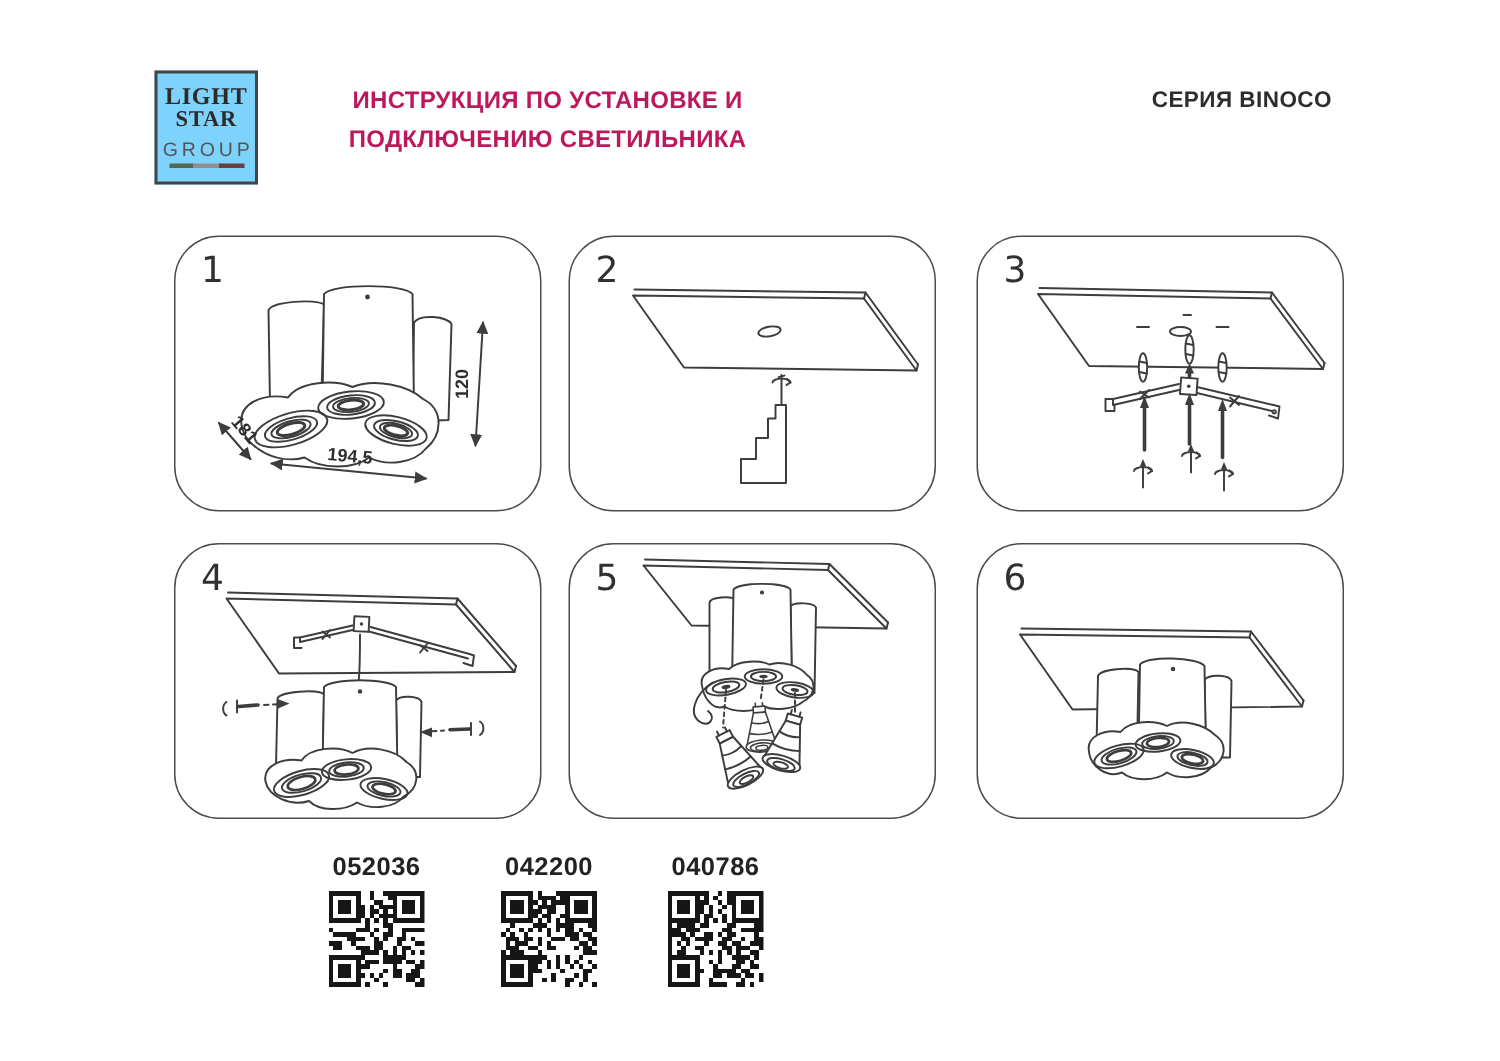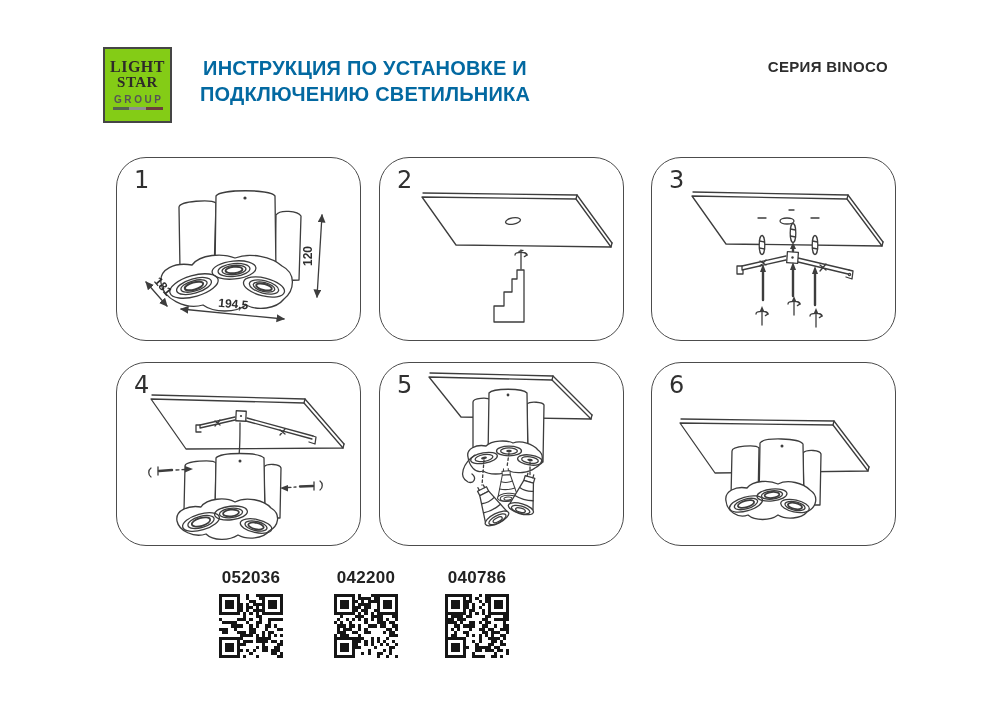--- a/index.html
+++ b/index.html
@@ -1,32 +1,32 @@
 <!DOCTYPE html>
 <html><head>
 <meta charset="utf-8">
 <style>
   html,body{margin:0;padding:0;background:#ffffff;}
   .sheet{position:relative;width:1000px;height:707px;background:#ffffff;overflow:hidden;
          font-family:"Liberation Sans",sans-serif;color:#2c2c2c;}
 
   
   .logo{position:absolute;left:103px;top:47px;width:69px;height:76px;border:2px solid #454545;
-        box-sizing:border-box;background:#84cc16;display:flex;flex-direction:column;
+        box-sizing:border-box;background:#7dd3fc;display:flex;flex-direction:column;
         align-items:center;justify-content:center;}
   .logo-l1{font-family:"Liberation Serif",serif;font-weight:bold;font-size:16px;line-height:14px;color:#2e2a29;letter-spacing:.5px;}
   .logo-l2{font-family:"Liberation Serif",serif;font-weight:bold;font-size:15px;line-height:17px;color:#2e2a29;letter-spacing:.5px;}
-  .logo-l3{font-size:10px;letter-spacing:2.6px;margin:3px 0 0 2.6px;color:#555;font-weight:bold;}
+  .logo-l3{font-size:13px;letter-spacing:2.6px;margin:3px 0 0 2.6px;color:#555;font-weight:normal;}
   .stripe{display:flex;width:50px;height:3px;margin-top:2px;}
   .stripe i{flex:1;}
   .stripe .sg{background:#55654f;} .stripe .sw{background:#8f8f8f;} .stripe .sr{background:#6b3f3c;}
 
   
   .title{position:absolute;left:198px;top:55px;width:334px;text-align:center;
-         font-size:20px;font-weight:bold;line-height:26px;color:#0369a1;letter-spacing:.2px;}
+         font-size:16px;font-weight:bold;line-height:26px;color:#be185d;letter-spacing:.2px;}
   .hdr-right{position:absolute;left:648px;top:58px;width:240px;text-align:right;color:#2d2d2d;}
   .series{font-size:15px;font-weight:bold;letter-spacing:.3px;}
   .articles{font-size:19px;font-weight:bold;margin-top:8px;letter-spacing:.3px;}
 
   
   .panel{position:absolute;width:245px;height:184px;border:1.6px solid #4c4c4c;border-radius:30px;
          box-sizing:border-box;background:#fff;}
   #p1{left:116px;top:157px} #p2{left:379px;top:157px} #p3{left:651px;top:157px}
   #p4{left:116px;top:362px} #p5{left:379px;top:362px} #p6{left:651px;top:362px}
   .pnum{position:absolute;left:17px;top:8px;font-size:24px;color:#303030;

